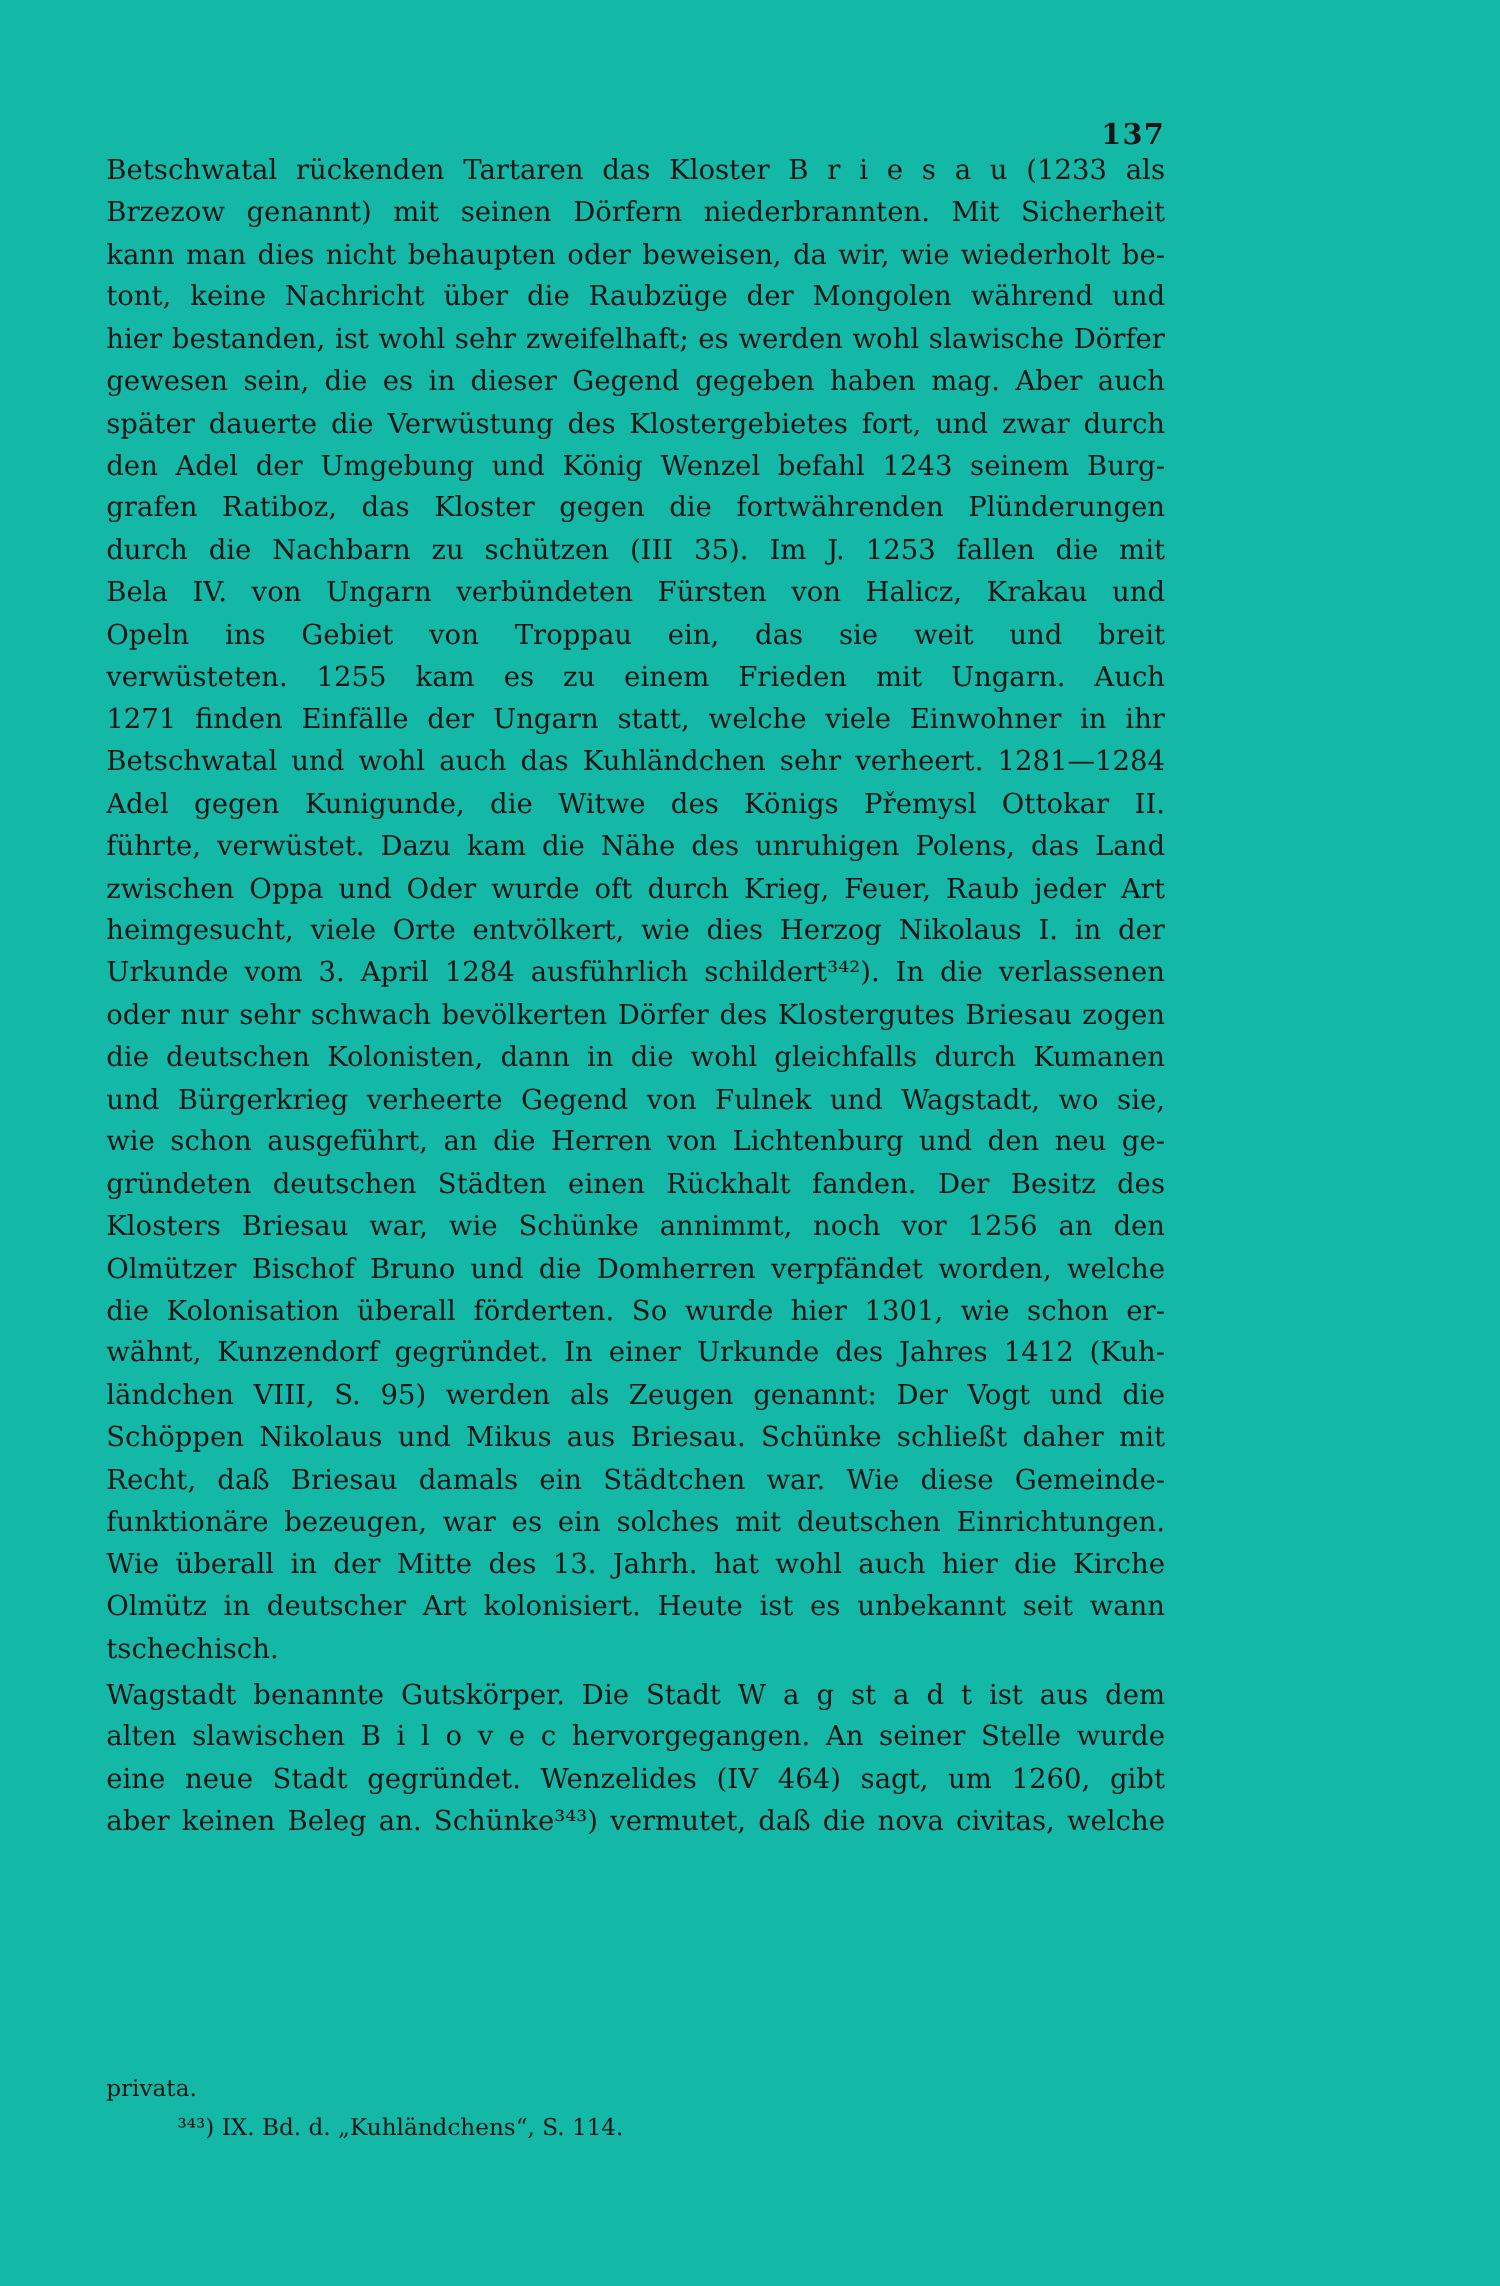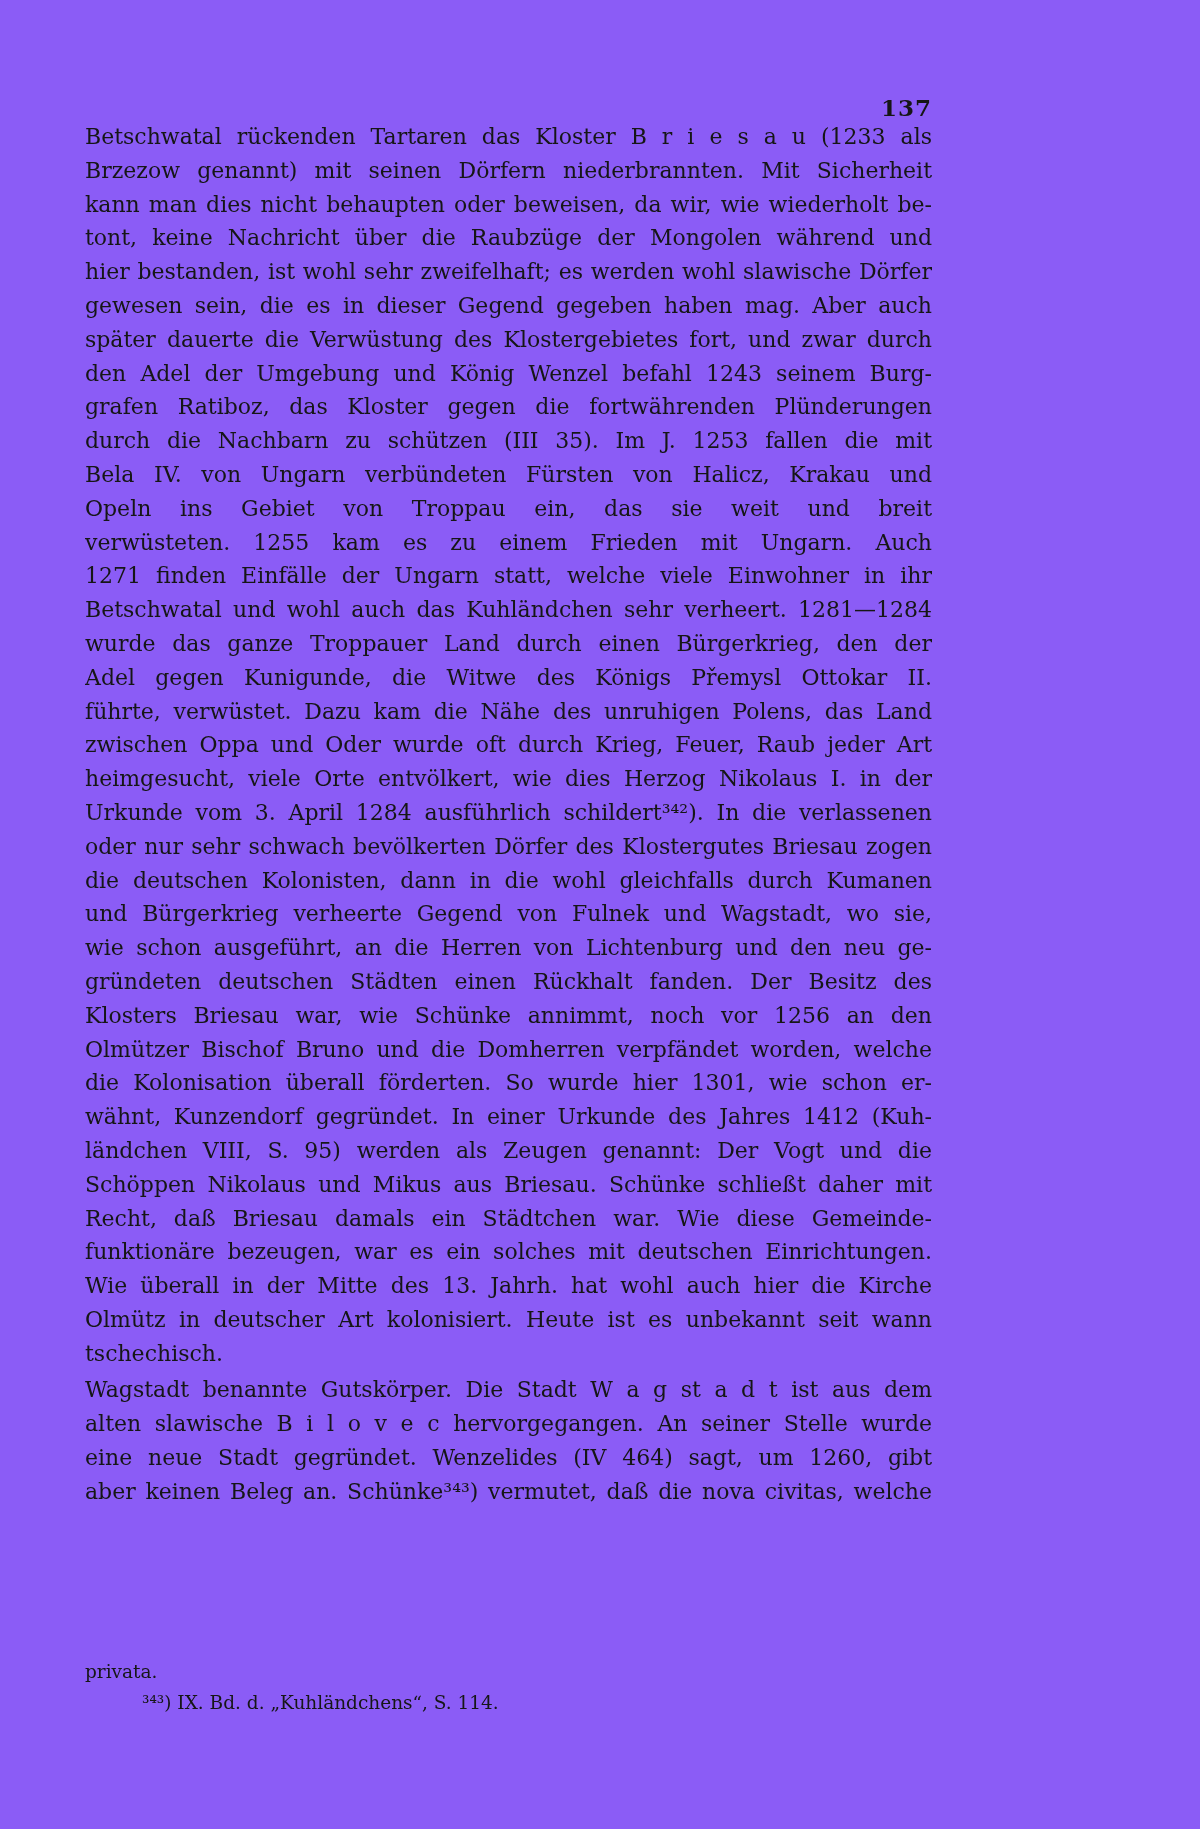--- a/index.html
+++ b/index.html
@@ -1,20 +1,20 @@
 <!DOCTYPE html>
 <html><head>
 <meta charset="utf-8">
 <style>
   html, body { margin: 0; padding: 0; }
   .page {
     position: relative;
     width: 1200px;
     height: 1829px;
-    background: #8b5cf6;
+    background: #14b8a6;
     color: #161616;
     font-family: "DejaVu Serif", serif;
     overflow: hidden;
   }
   .page-number {
     position: absolute;
     top: 94px;
     left: 85px;
     width: 847px;
     text-align: right;
@@ -74,21 +74,20 @@
         <div class="line">gewesen sein, die es in dieser Gegend gegeben haben mag. Aber auch</div>
         <div class="line">später dauerte die Verwüstung des Klostergebietes fort, und zwar durch</div>
         <div class="line">den Adel der Umgebung und König Wenzel befahl 1243 seinem Burg-</div>
         <div class="line">grafen Ratiboz, das Kloster gegen die fortwährenden Plünderungen</div>
         <div class="line">durch die Nachbarn zu schützen (III 35). Im J. 1253 fallen die mit</div>
         <div class="line">Bela IV. von Ungarn verbündeten Fürsten von Halicz, Krakau und</div>
         <div class="line">Opeln ins Gebiet von Troppau ein, das sie weit und breit</div>
         <div class="line">verwüsteten. 1255 kam es zu einem Frieden mit Ungarn. Auch</div>
         <div class="line">1271 finden Einfälle der Ungarn statt, welche viele Einwohner in ihr</div>
         <div class="line">Betschwatal und wohl auch das Kuhländchen sehr verheert. 1281—1284</div>
-        <div class="line">wurde das ganze Troppauer Land durch einen Bürgerkrieg, den der</div>
         <div class="line">Adel gegen Kunigunde, die Witwe des Königs Přemysl Ottokar II.</div>
         <div class="line">führte, verwüstet. Dazu kam die Nähe des unruhigen Polens, das Land</div>
         <div class="line">zwischen Oppa und Oder wurde oft durch Krieg, Feuer, Raub jeder Art</div>
         <div class="line">heimgesucht, viele Orte entvölkert, wie dies Herzog Nikolaus I. in der</div>
         <div class="line">Urkunde vom 3. April 1284 ausführlich schildert³⁴²). In die verlassenen</div>
         <div class="line">oder nur sehr schwach bevölkerten Dörfer des Klostergutes Briesau zogen</div>
         <div class="line">die deutschen Kolonisten, dann in die wohl gleichfalls durch Kumanen</div>
         <div class="line">und Bürgerkrieg verheerte Gegend von Fulnek und Wagstadt, wo sie,</div>
         <div class="line">wie schon ausgeführt, an die Herren von Lichtenburg und den neu ge-</div>
         <div class="line">gründeten deutschen Städten einen Rückhalt fanden. Der Besitz des</div>
@@ -99,21 +98,21 @@
         <div class="line">ländchen VIII, S. 95) werden als Zeugen genannt: Der Vogt und die</div>
         <div class="line">Schöppen Nikolaus und Mikus aus Briesau. Schünke schließt daher mit</div>
         <div class="line">Recht, daß Briesau damals ein Städtchen war. Wie diese Gemeinde-</div>
         <div class="line">funktionäre bezeugen, war es ein solches mit deutschen Einrichtungen.</div>
         <div class="line">Wie überall in der Mitte des 13. Jahrh. hat wohl auch hier die Kirche</div>
         <div class="line">Olmütz in deutscher Art kolonisiert. Heute ist es unbekannt seit wann</div>
         <div class="line no-fill">tschechisch.</div>
       </div>
       <div class="para">
         <div class="line">Wagstadt benannte Gutskörper. Die Stadt W a g st a d t ist aus dem</div>
-        <div class="line">alten slawische B i l o v e c hervorgegangen. An seiner Stelle wurde</div>
+        <div class="line">alten slawischen B i l o v e c hervorgegangen. An seiner Stelle wurde</div>
         <div class="line">eine neue Stadt gegründet. Wenzelides (IV 464) sagt, um 1260, gibt</div>
         <div class="line">aber keinen Beleg an. Schünke³⁴³) vermutet, daß die nova civitas, welche</div>
       </div>
     </div>
 
   <div class="footnotes" id="footnote-lines">
       <div class="fn-line no-fill">privata.</div>
       <div class="fn-line no-fill fn-indent">³⁴³) IX. Bd. d. „Kuhländchens“, S. 114.</div>
     </div>
 </div>

